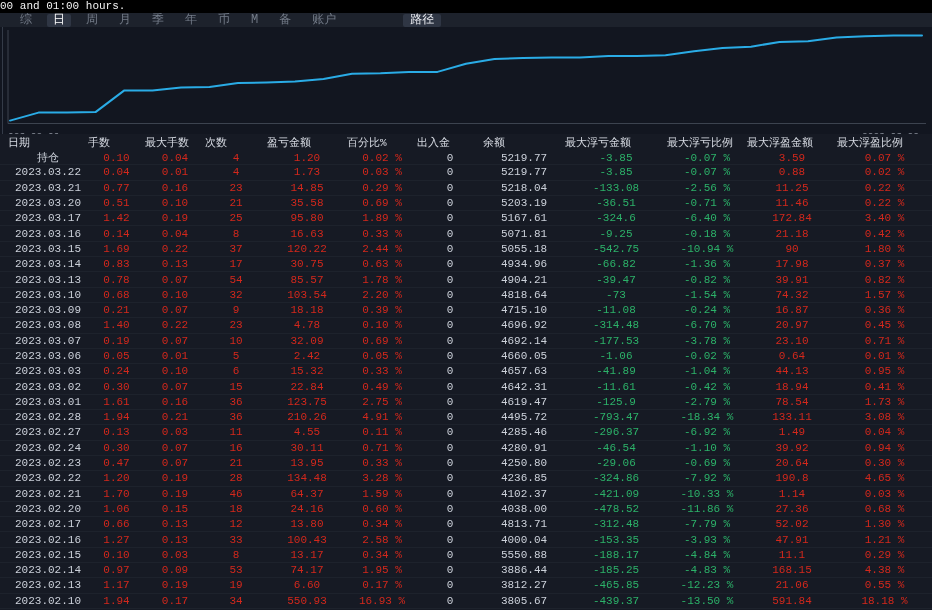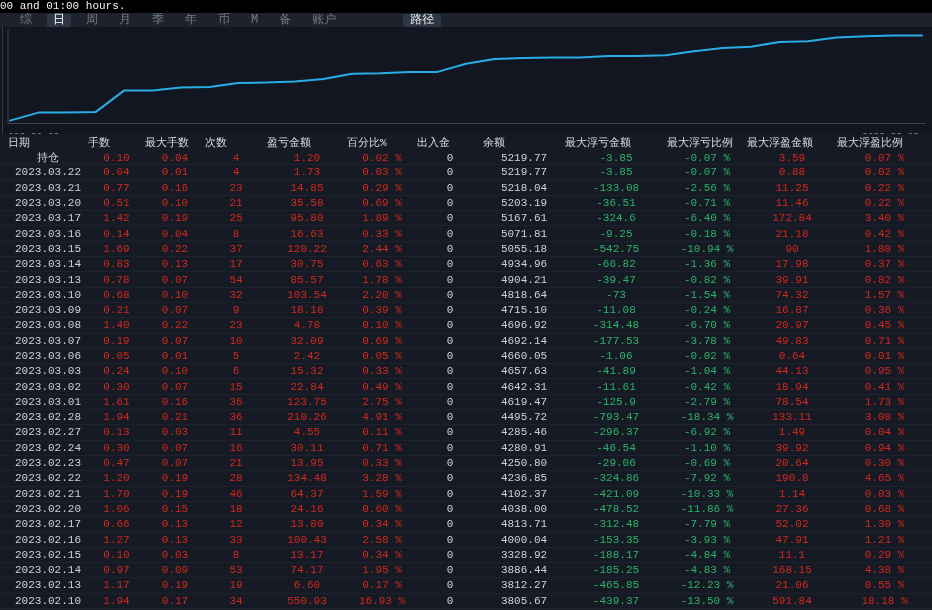--- a/index.html
+++ b/index.html
@@ -271,21 +271,21 @@
           <div class="td c-white">2023.03.07</div>
           <div class="td c-red">0.19</div>
           <div class="td c-red">0.07</div>
           <div class="td c-red">10</div>
           <div class="td c-red">32.09</div>
           <div class="td c-red">0.69 %</div>
           <div class="td c-white">0</div>
           <div class="td c-white">4692.14</div>
           <div class="td c-green">-177.53</div>
           <div class="td c-green">-3.78 %</div>
-          <div class="td c-red">49.83</div>
+          <div class="td c-red">23.10</div>
           <div class="td c-red">0.71 %</div>
         </div>
         <div class="tr">
           <div class="td c-white">2023.03.06</div>
           <div class="td c-red">0.05</div>
           <div class="td c-red">0.01</div>
           <div class="td c-red">5</div>
           <div class="td c-red">2.42</div>
           <div class="td c-red">0.05 %</div>
           <div class="td c-white">0</div>
@@ -464,21 +464,21 @@
           <div class="td c-red">1.21 %</div>
         </div>
         <div class="tr">
           <div class="td c-white">2023.02.15</div>
           <div class="td c-red">0.10</div>
           <div class="td c-red">0.03</div>
           <div class="td c-red">8</div>
           <div class="td c-red">13.17</div>
           <div class="td c-red">0.34 %</div>
           <div class="td c-white">0</div>
-          <div class="td c-white">3328.92</div>
+          <div class="td c-white">5550.88</div>
           <div class="td c-green">-188.17</div>
           <div class="td c-green">-4.84 %</div>
           <div class="td c-red">11.1</div>
           <div class="td c-red">0.29 %</div>
         </div>
         <div class="tr">
           <div class="td c-white">2023.02.14</div>
           <div class="td c-red">0.97</div>
           <div class="td c-red">0.09</div>
           <div class="td c-red">53</div>

